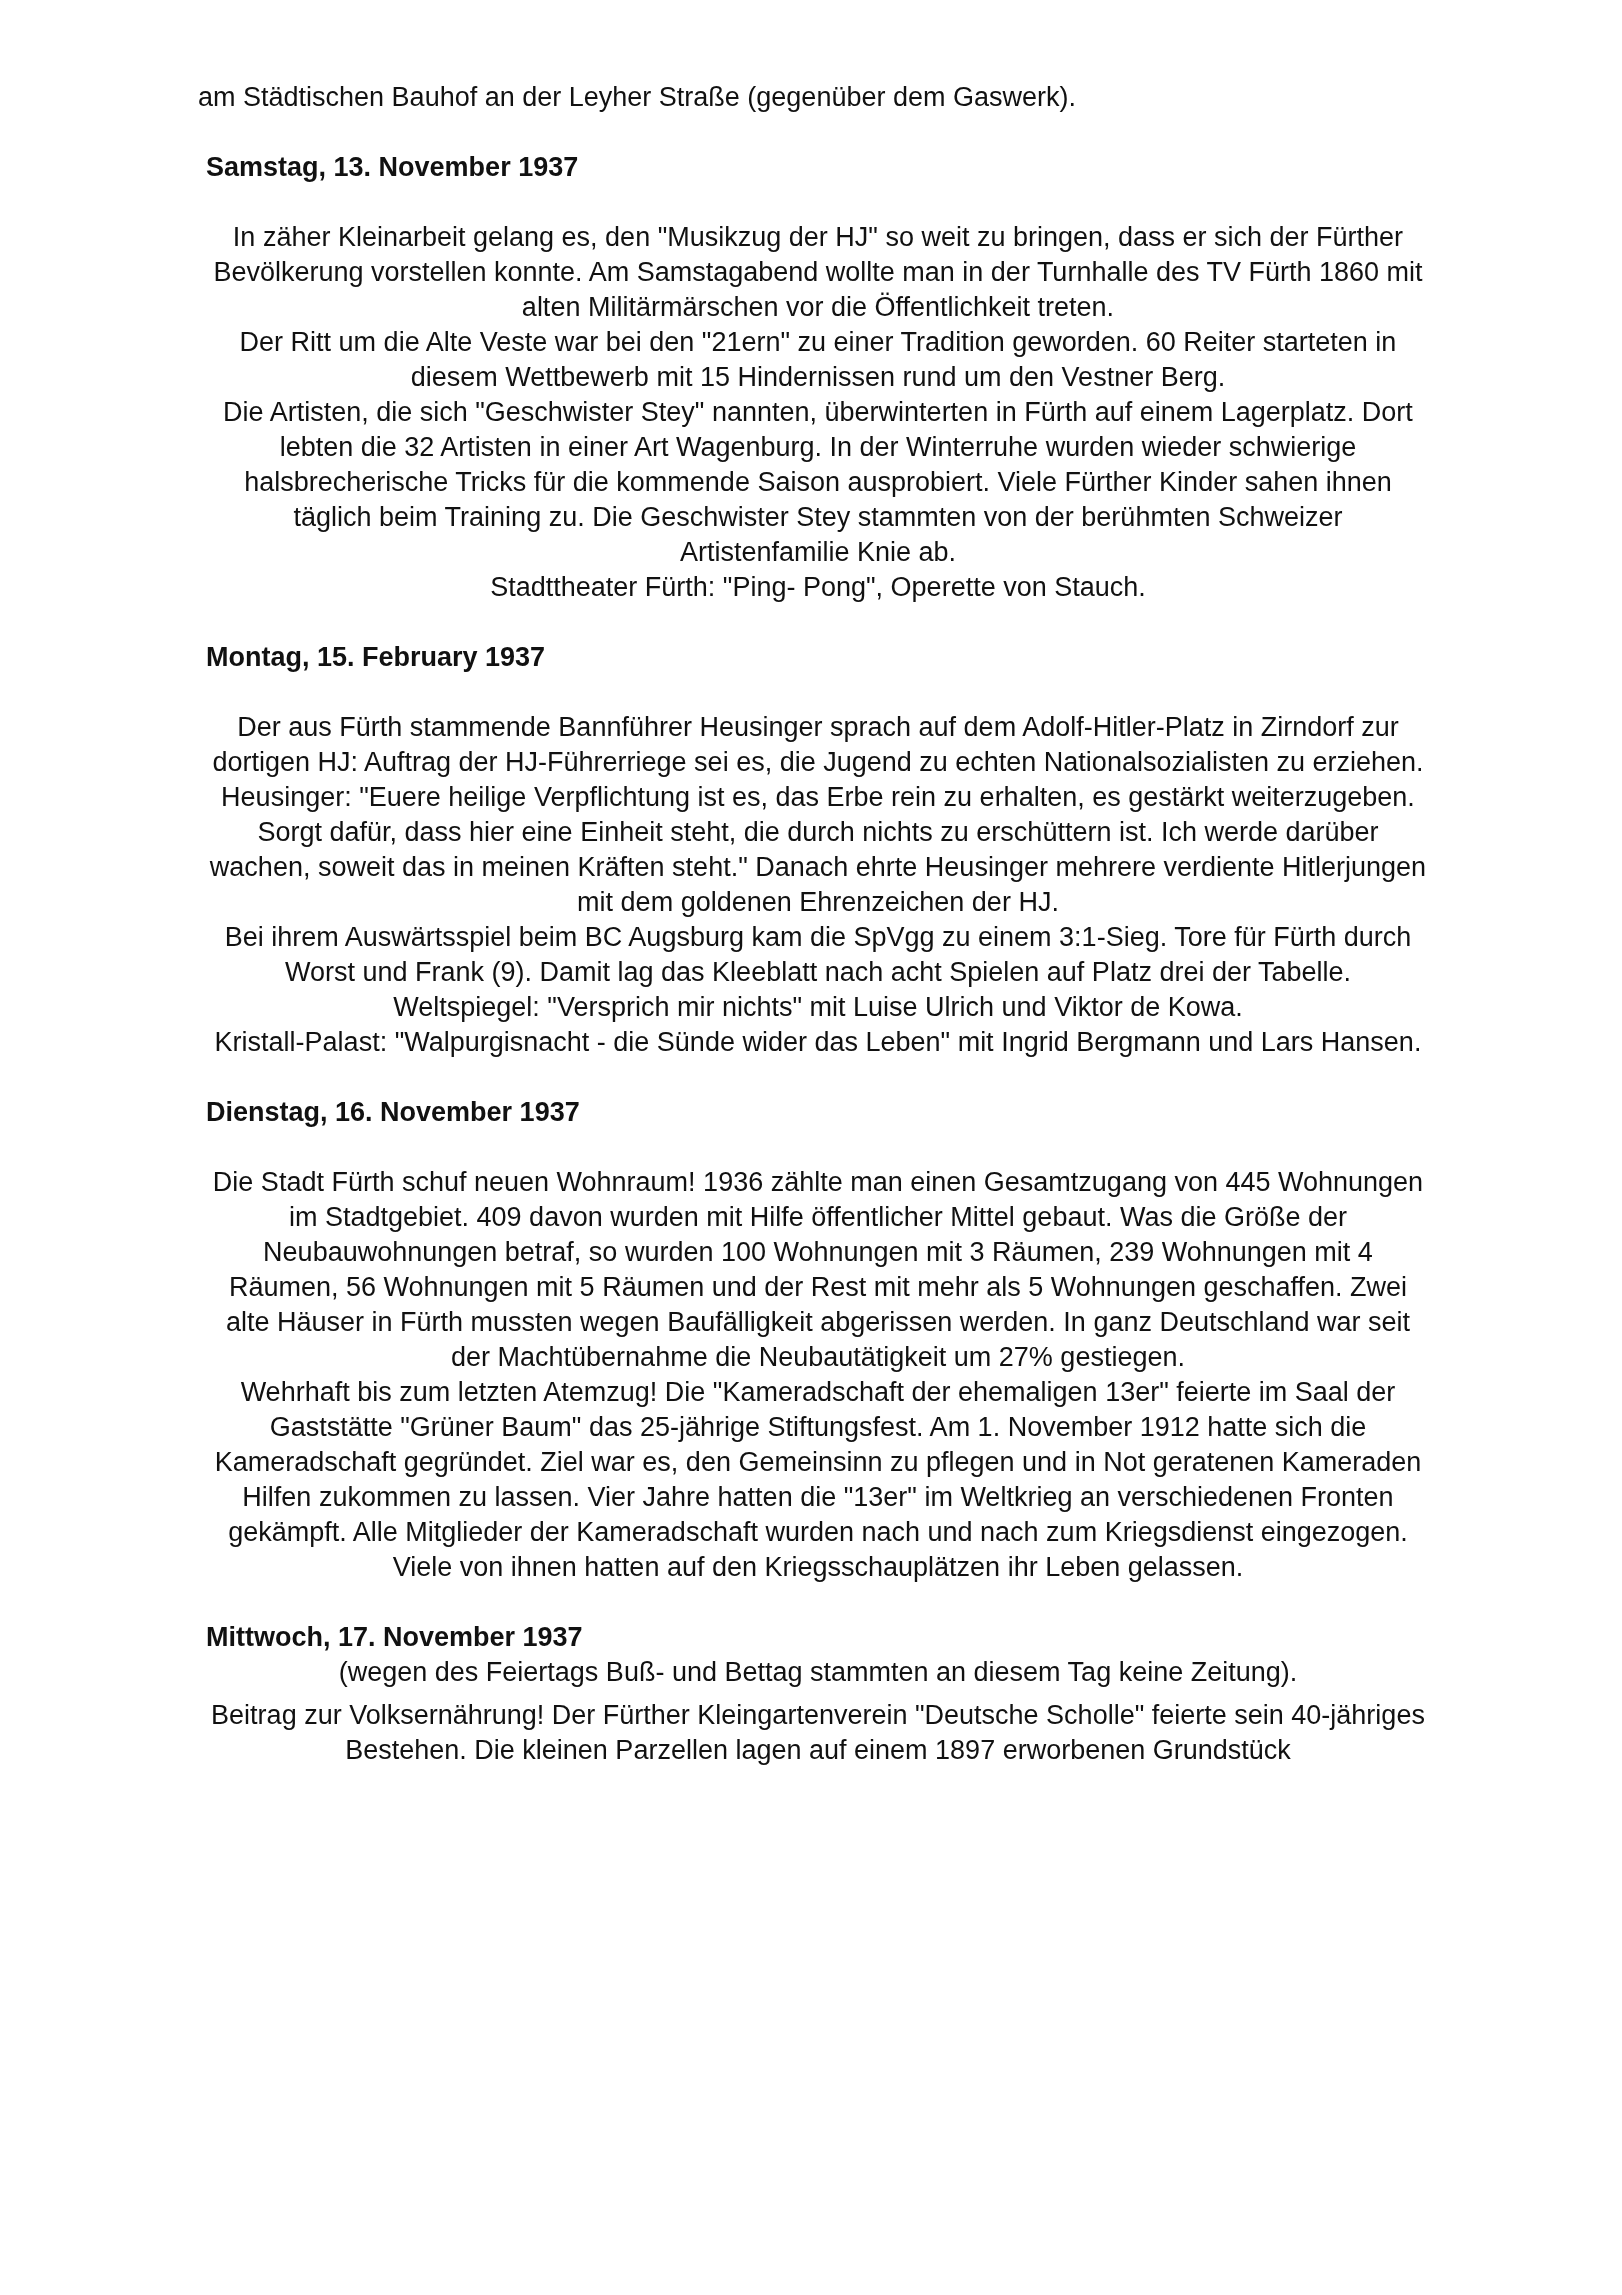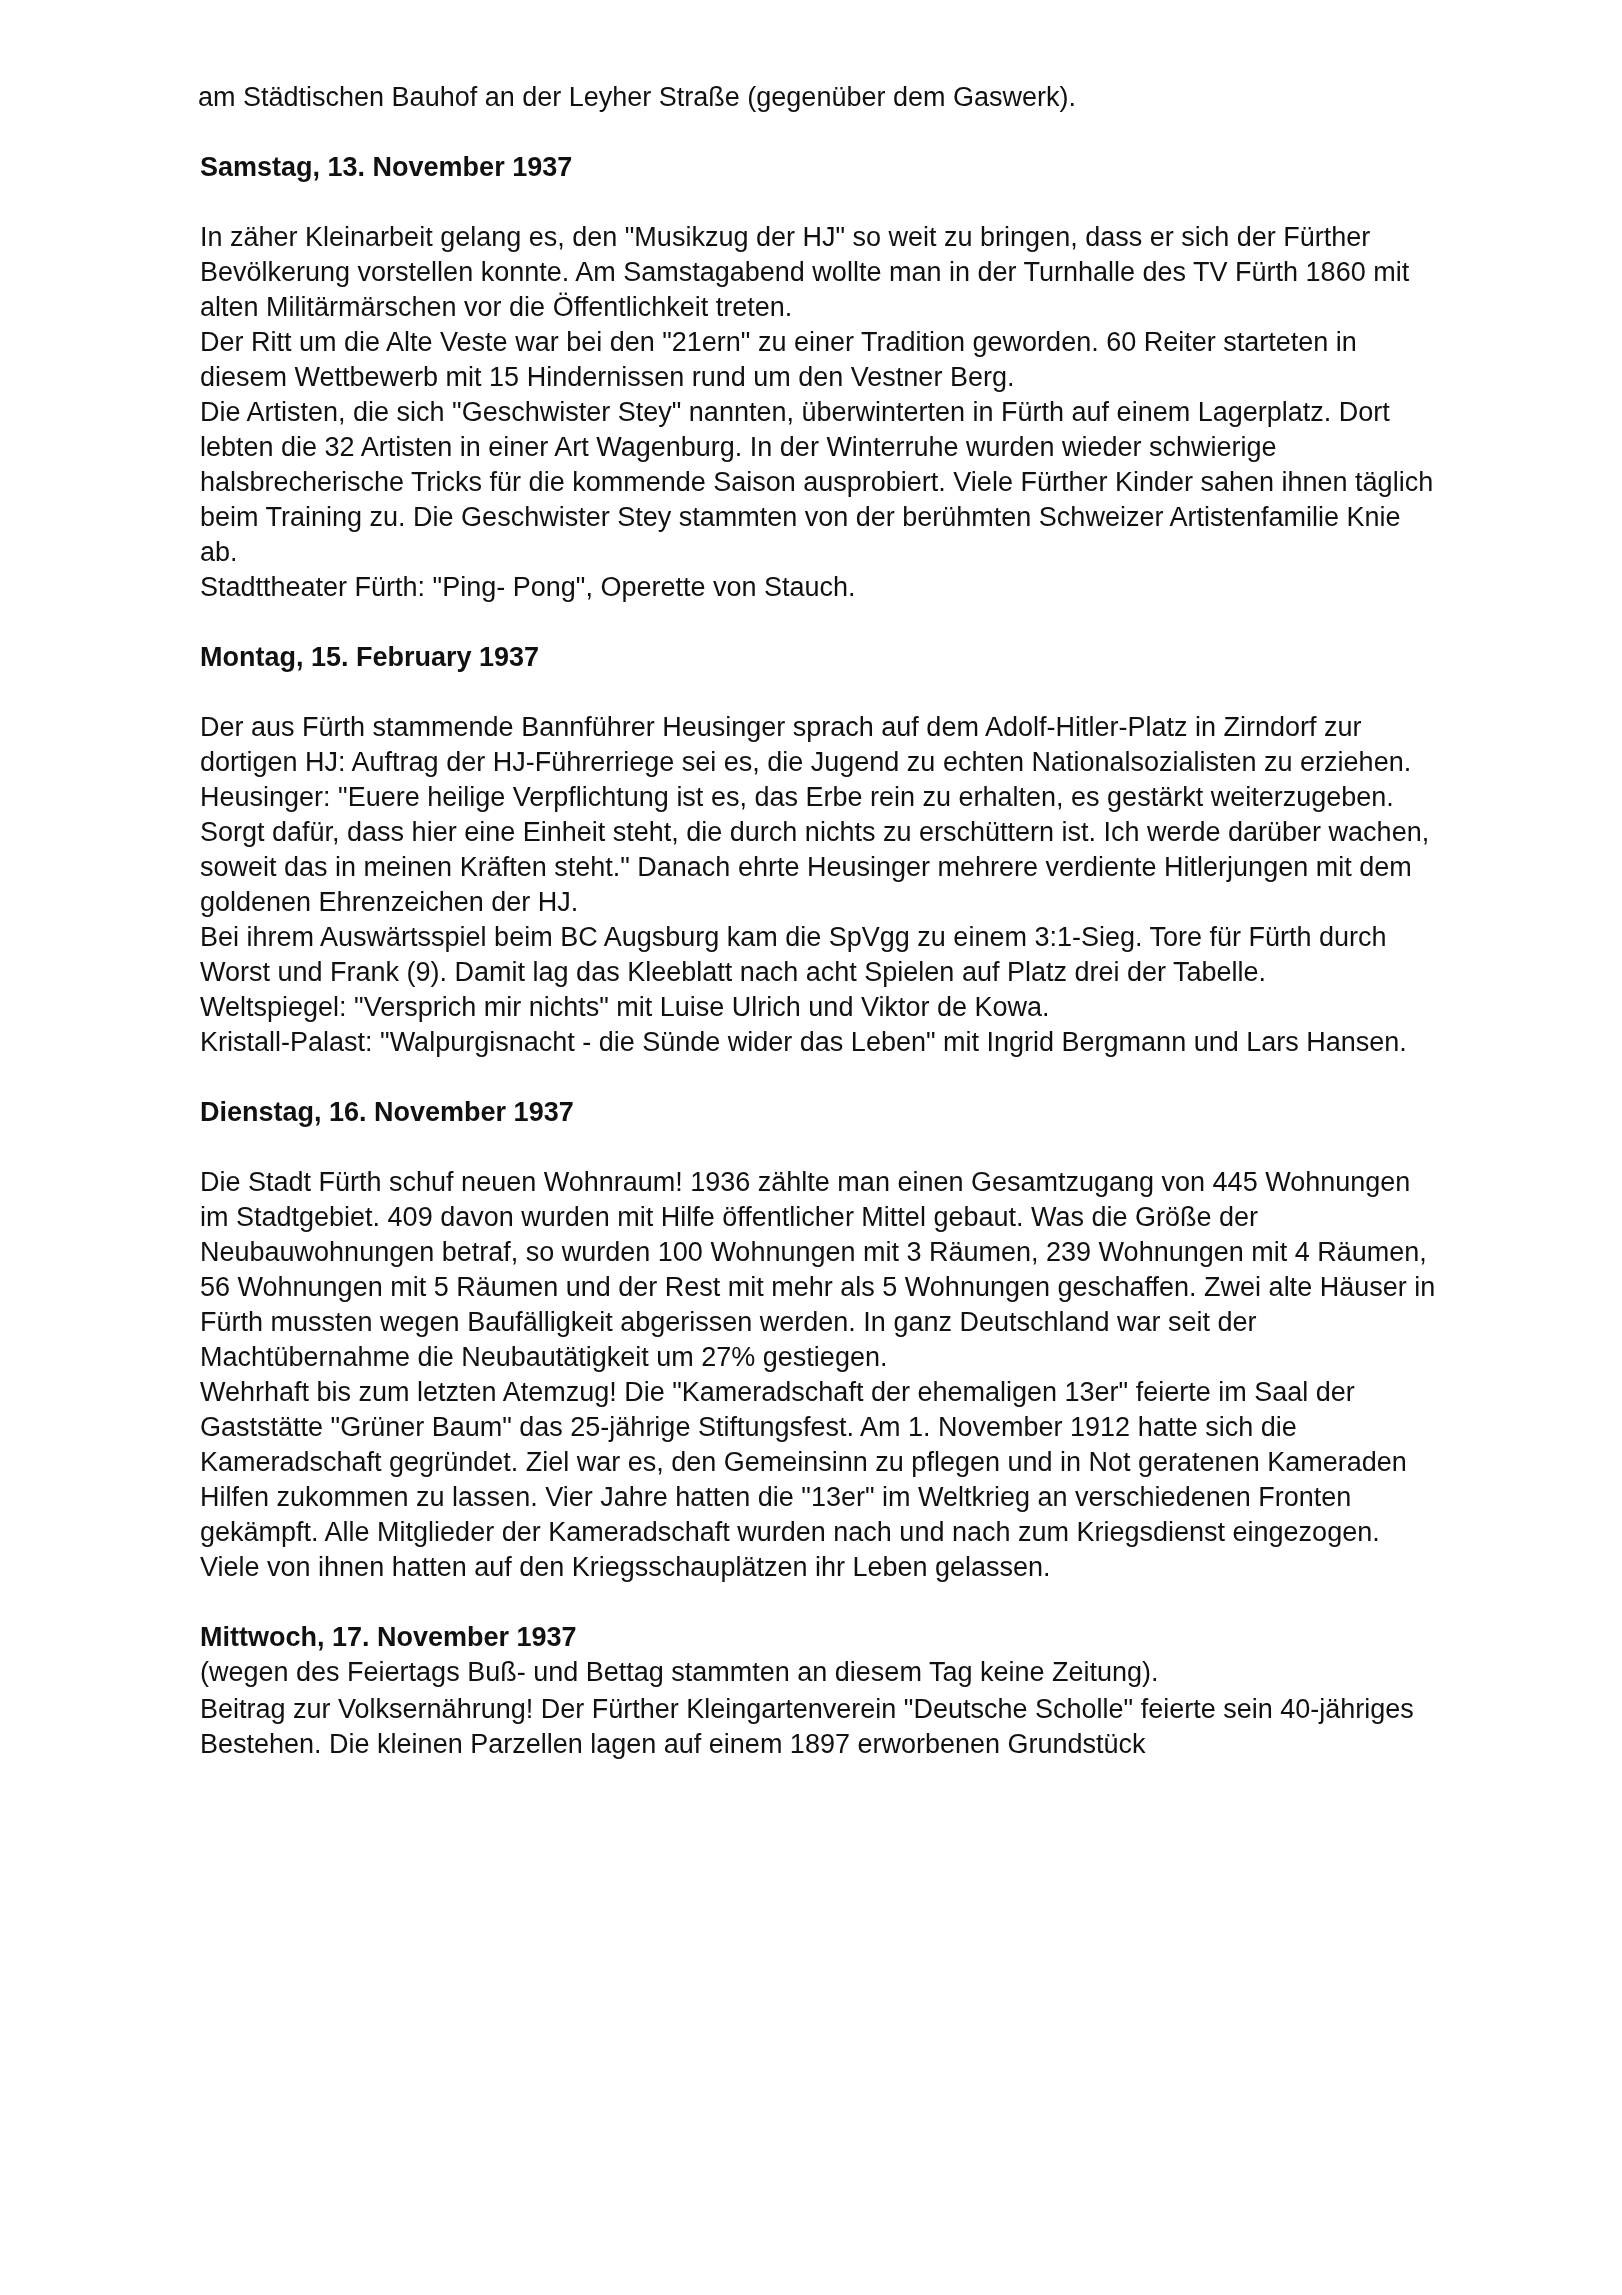--- a/index.html
+++ b/index.html
@@ -30,27 +30,28 @@
   }
   .heading {
     margin: 35px 0 35px 0;
     padding: 0;
     font-size: 27px;
     line-height: 35px;
     font-weight: bold;
     color: #111111;
   }
   .sect {
-    margin: 2px;
+    margin: 8px;
   }
   .sect.tight .heading {
     margin-bottom: 0;
   }
   .entries .para {
     margin: 0;
+    text-align: center;
   }
 </style>
 </head>
 <body>
 
 <div class="page">
 
   <p class="para">am Städtischen Bauhof an der Leyher Straße (gegenüber dem Gaswerk).</p>
 
   <section class="sect">

